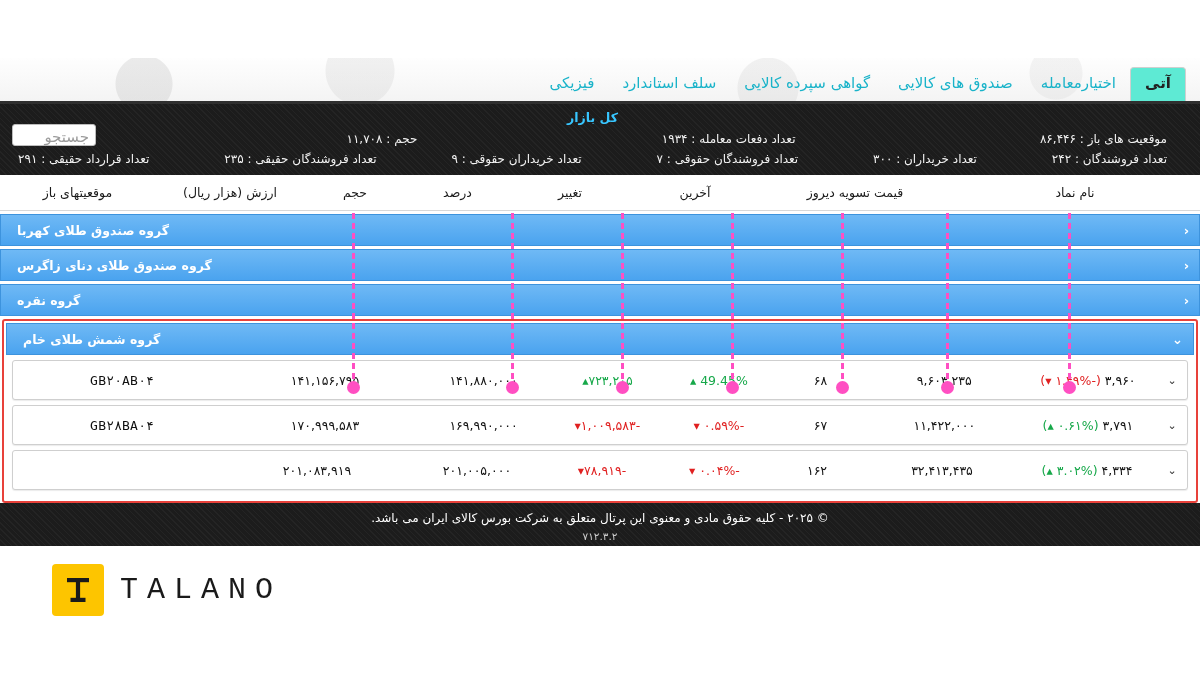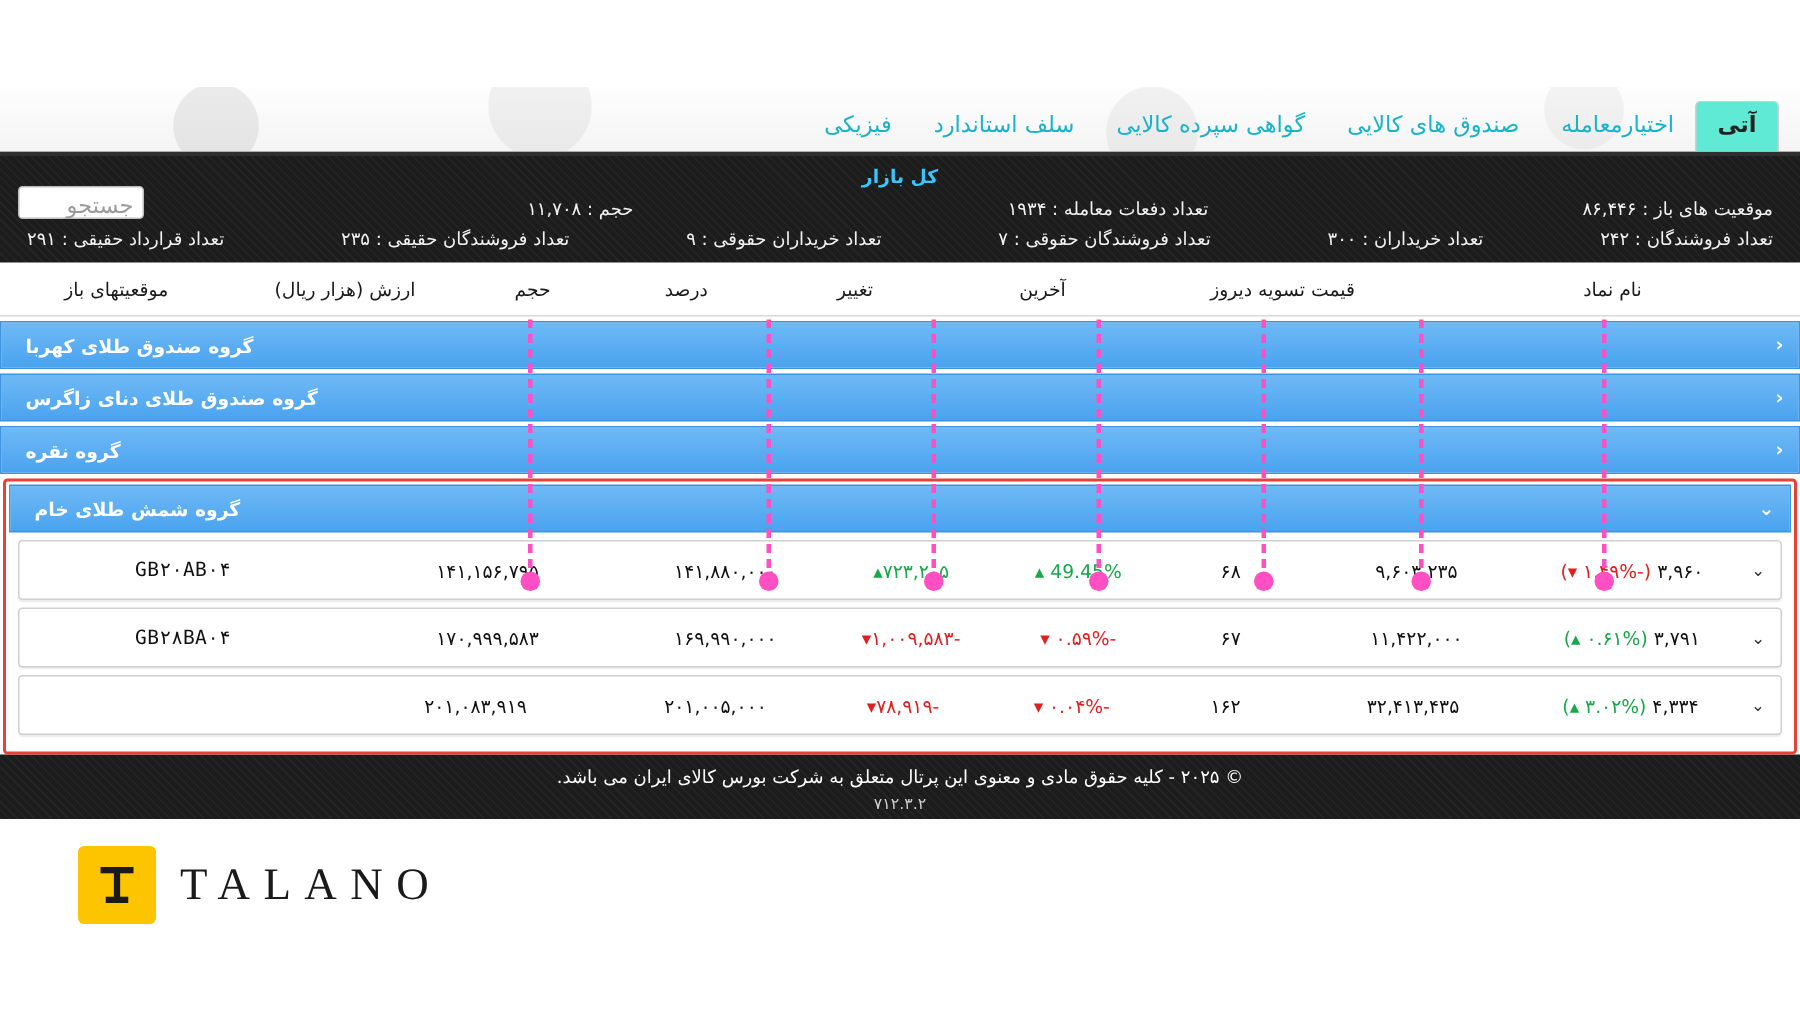--- a/index.html
+++ b/index.html
@@ -64,21 +64,21 @@
     border-radius: 4px 4px 0 0;
   }
 
   
   .dark-band {
     position: relative;
     background: #1c1c1c;
     background-image:
       repeating-linear-gradient(45deg, rgba(255,255,255,0.035) 0 1px, transparent 1px 4px);
     color: #ffffff;
-    padding: 4px 0 6px 0;
+    padding: 4px 15px 6px 0;
   }
   .band-title {
     text-align: center;
     color: #38c6ff;
     font-size: 12.5px;
     font-weight: bold;
     padding: 2px 0 4px 0;
   }
   .band-row {
     display: flex;
@@ -216,21 +216,21 @@
     background: #fdc500;
     border-radius: 4px;
     display: flex; align-items: center; justify-content: center;
     margin-left: 52px;
   }
   .logo-mark svg { display: block; }
   .logo-word {
     font-size: 30px;
     letter-spacing: 9px;
     color: #1a1a1a;
-    font-family: Liberation Serif, serif;
+    font-family: Liberation Mono, monospace;
   }
 </style>
 </head>
 <body>
 
 <div id="app">
 
   <div class="top-strip"></div>
 
   <div class="navbar">

